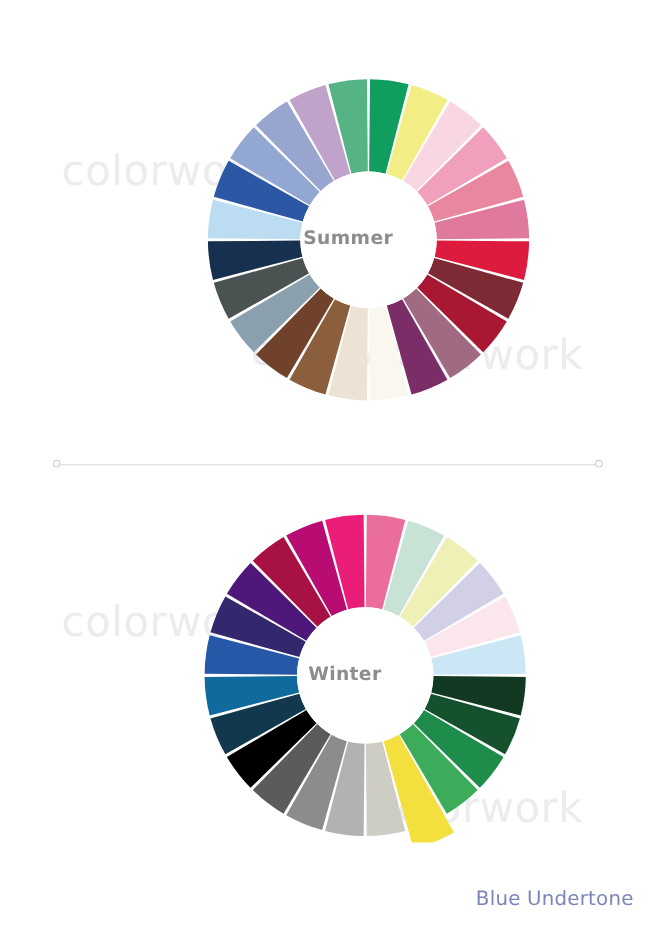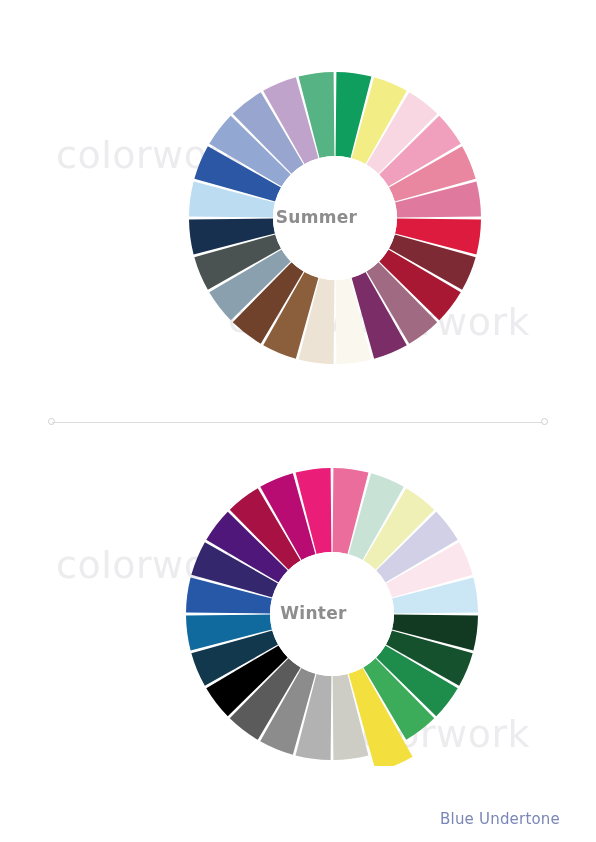--- a/index.html
+++ b/index.html
@@ -83,23 +83,23 @@
     border: 1px solid #cfcfcf;
     border-radius: 50%;
     background: #ffffff;
     box-sizing: border-box;
   }
   .divider-dot.left  { left: 0; }
   .divider-dot.right { right: 0; }
 
   .footer-note {
     position: absolute;
-    right: 36px;
+    right: 20px;
     bottom: 14px;
-    font-size: 15px;
+    font-size: 18px;
     color: #7b86b8;
     letter-spacing: 0.2px;
   }
 </style>
 </head>
 <body>
 
 <div class="page">
 
   <div class="wm wm-a" style="color: rgb(236, 236, 239);">colorwork</div>

